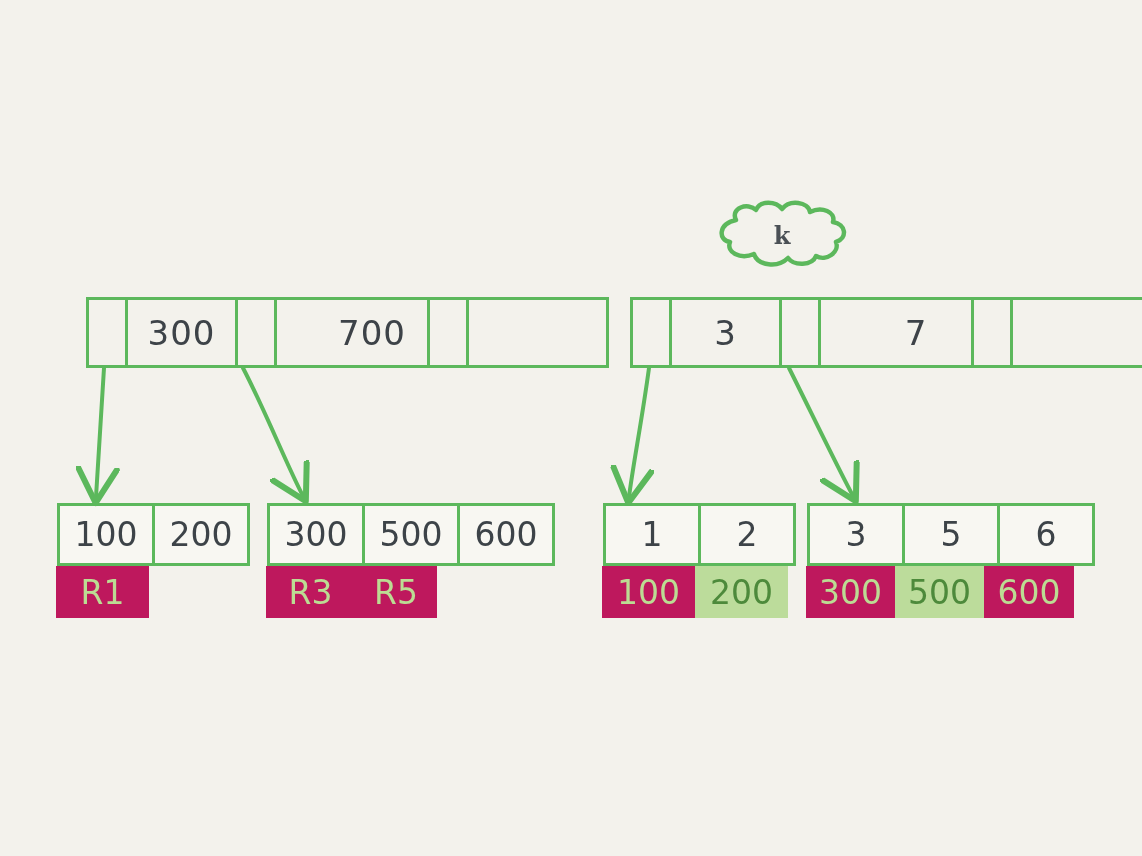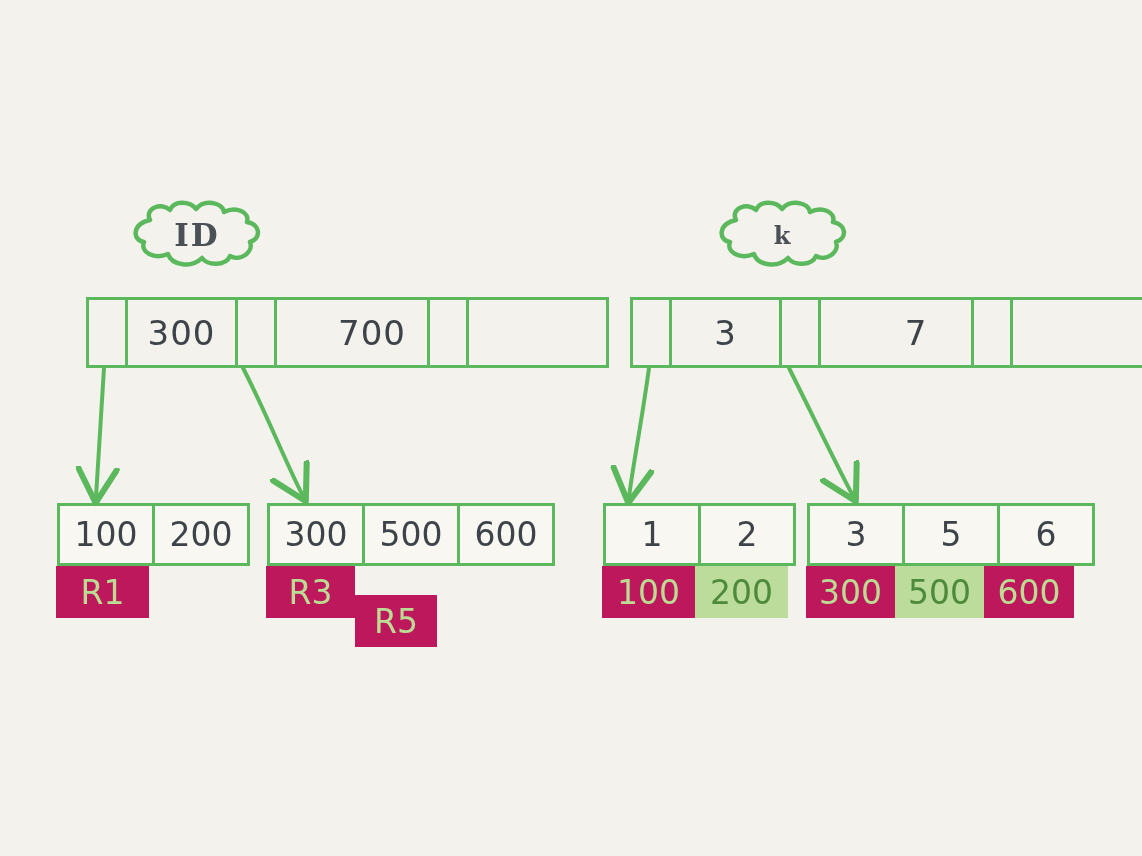--- a/index.html
+++ b/index.html
@@ -63,30 +63,20 @@
     font-family:"DejaVu Serif", serif;
     font-weight:700;
     letter-spacing:2px;
   }
 </style>
 </head>
 <body>
 
 <div id="stage">
 
-  <div class="cloudwrap" style="left:126px;top:200px;width:142px;height:70px;">
-    <svg viewBox="0 0 142 70" width="142" height="70">
-      <path d="M24 20 C18 8, 36 2, 44 10 C48 0, 64 1, 70 9
-               C78 -1, 96 2, 98 12 C110 6, 124 12, 121 22
-               C134 24, 136 38, 124 42 C128 52, 114 62, 104 56
-               C100 66, 82 66, 76 58 C66 68, 46 66, 42 54
-               C28 60, 14 52, 18 42 C6 40, 6 24, 24 20 Z" fill="none" stroke="#5cb85c" stroke-width="4.5" stroke-linejoin="round" stroke-linecap="round"></path>
-    </svg>
-    <span class="cap" style="font-size:31px;">ID</span>
-  </div>
 
   <div class="abs inode" style="left:86px;top:297px;height:71px;">
     <div class="cell ptr"></div>
     <div class="cell key">300</div>
     <div class="cell ptr"></div>
     <div class="cell key wide">700</div>
     <div class="cell ptr"></div>
     <div class="cell tail"></div>
   </div>
 
@@ -101,21 +91,21 @@
   </div>
 
   <div class="abs leaf" style="left:267px;top:503px;">
     <div class="keyrow">
       <div class="kc" style="width:92px;">300</div>
       <div class="kc" style="width:92px;">500</div>
       <div class="kc" style="width:92px;">600</div>
     </div>
     <div class="valrow" style="margin-left:-1px;">
       <div class="vc dark" style="width:89px;">R3</div>
-      <div class="vc dark" style="width:82px;margin-top:29px;">R5</div>
+      <div class="vc dark" style="width:82px;">R5</div>
     </div>
   </div>
 
   <div class="cloudwrap" style="left:712px;top:200px;width:142px;height:70px;">
     <svg viewBox="0 0 142 70" width="142" height="70">
       <path d="M24 20 C18 8, 36 2, 44 10 C48 0, 64 1, 70 9
                C78 -1, 96 2, 98 12 C110 6, 124 12, 121 22
                C134 24, 136 38, 124 42 C128 52, 114 62, 104 56
                C100 66, 82 66, 76 58 C66 68, 46 66, 42 54
                C28 60, 14 52, 18 42 C6 40, 6 24, 24 20 Z" fill="none" stroke="#5cb85c" stroke-width="4.5" stroke-linejoin="round" stroke-linecap="round"></path>

